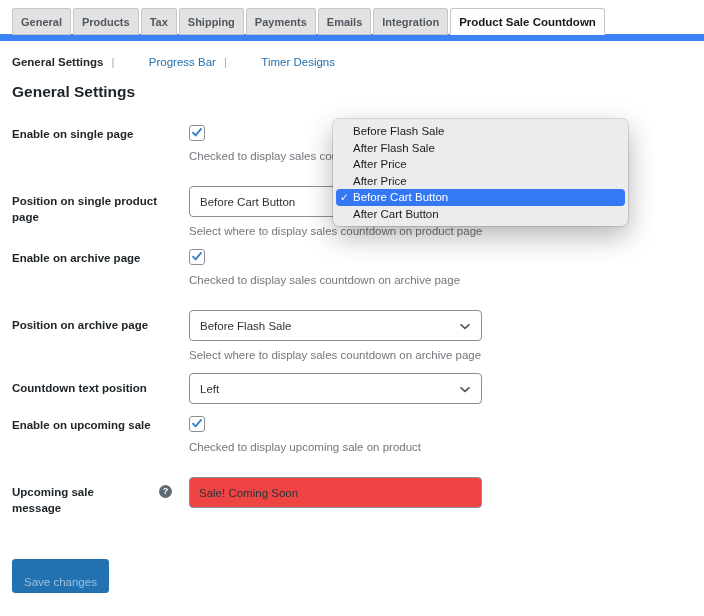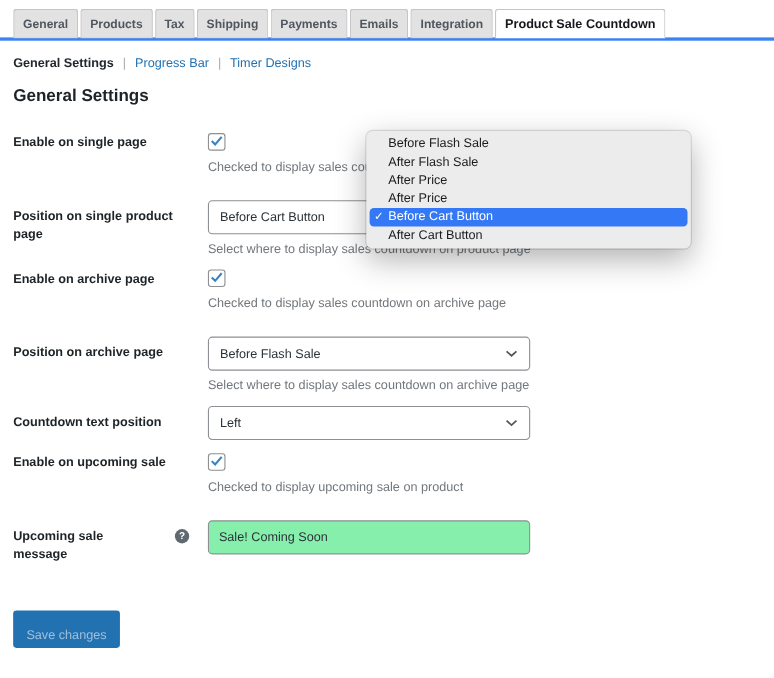--- a/index.html
+++ b/index.html
@@ -5,33 +5,33 @@
   * { box-sizing: border-box; }
   html,body { margin:0; padding:0; }
   body {
     width:704px; height:616px; position:relative; overflow:hidden;
     background:#ffffff; color:#1d2327;
     font-family:"Liberation Sans","DejaVu Sans",sans-serif;
     font-size:11.5px;
   }
 
   
-  .tabbar { display:flex; align-items:flex-end; padding:8px 0 0 12px; border-bottom:3px solid #3b82f6; }
+  .tabbar { display:flex; align-items:flex-end; padding:8px 0 0 12px; border-bottom:7px solid #3b82f6; }
   .tab {
     background:#e2e2e3; border:1px solid #c5c5c7; border-bottom:1px solid #c3c4c7;
     margin-right:2px; margin-bottom:-1px; padding:7px 8px 6px;
     font-size:11px; font-weight:700; color:#50575e; white-space:nowrap;
     border-radius:3px 3px 0 0; cursor:pointer;
   }
   .tab.active { background:#ffffff; color:#16181c; border-bottom-color:#ffffff; font-size:11.5px; }
 
   
   .subnav { padding:15px 12px 0; font-size:11.5px; }
   .subnav .current { font-weight:700; color:#23282d; }
-  .subnav a { color:#2271b1; text-decoration:none; cursor:pointer; }
+  .subnav a { color:#2271b1; text-decoration:none; cursor:pointer;margin-left:26px; }
   .subnav .sep { color:#a7aaad; margin:0 5px; }
 
   
   .page-heading { font-size:15.5px; font-weight:700; color:#1d2327; margin:15px 12px 0; }
 
   
   .form { padding:24px 12px 17px; }
   .row { display:flex; }
   .row.cb  { margin-bottom:24px; }
   .row.sel { margin-bottom:12px; }
@@ -51,21 +51,21 @@
     cursor:pointer;
   }
 
   .select {
     width:293px; height:31px; background:#fff; border:1px solid #8c8f94;
     border-radius:4px; padding:0 10px; color:#2c3338; font-size:11.5px;
     display:flex; align-items:center; justify-content:space-between; cursor:pointer;
   }
 
   .text-input {
-    width:293px; height:31px; background:#86efac; border:1px solid #8c8f94;
+    width:293px; height:31px; background:#ef4444; border:1px solid #8c8f94;
     border-radius:4px; padding:0 9px; color:#2c3338; font-size:11.5px;
     font-family:inherit; outline:none;
   }
 
   .label-flex { display:flex; justify-content:space-between; align-items:flex-start;gap:23px; }
   .help-tip {
     width:13px; height:13px; border-radius:50%; background:#5f6a72; color:#fff;
     font-size:9px; font-weight:700; line-height:13px; text-align:center;
     flex:0 0 13px; margin-right:5px; cursor:pointer;
   }

